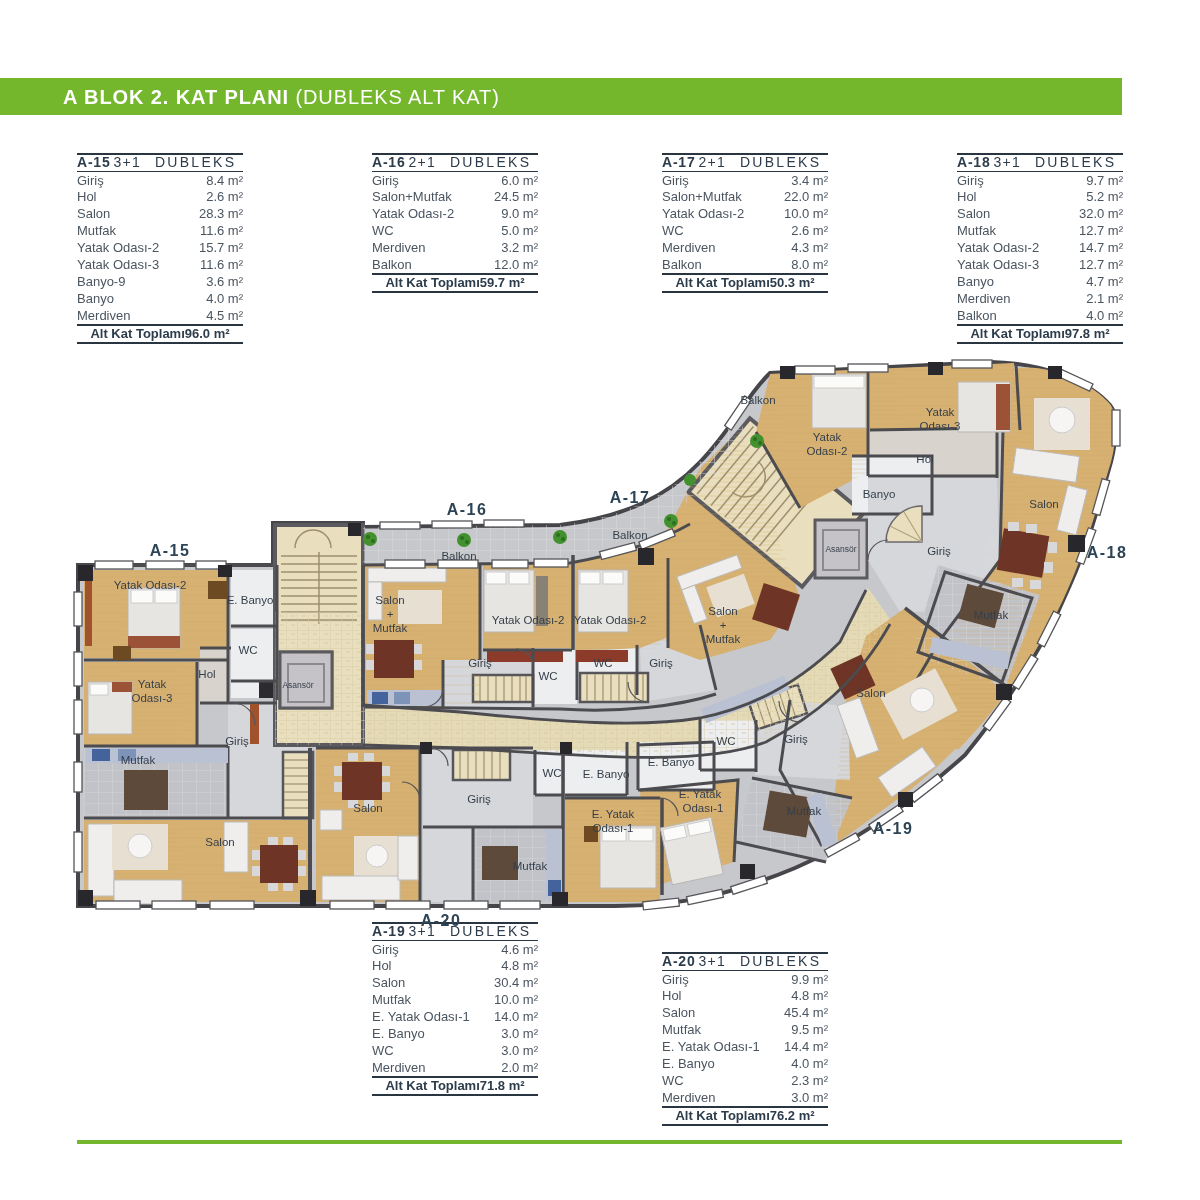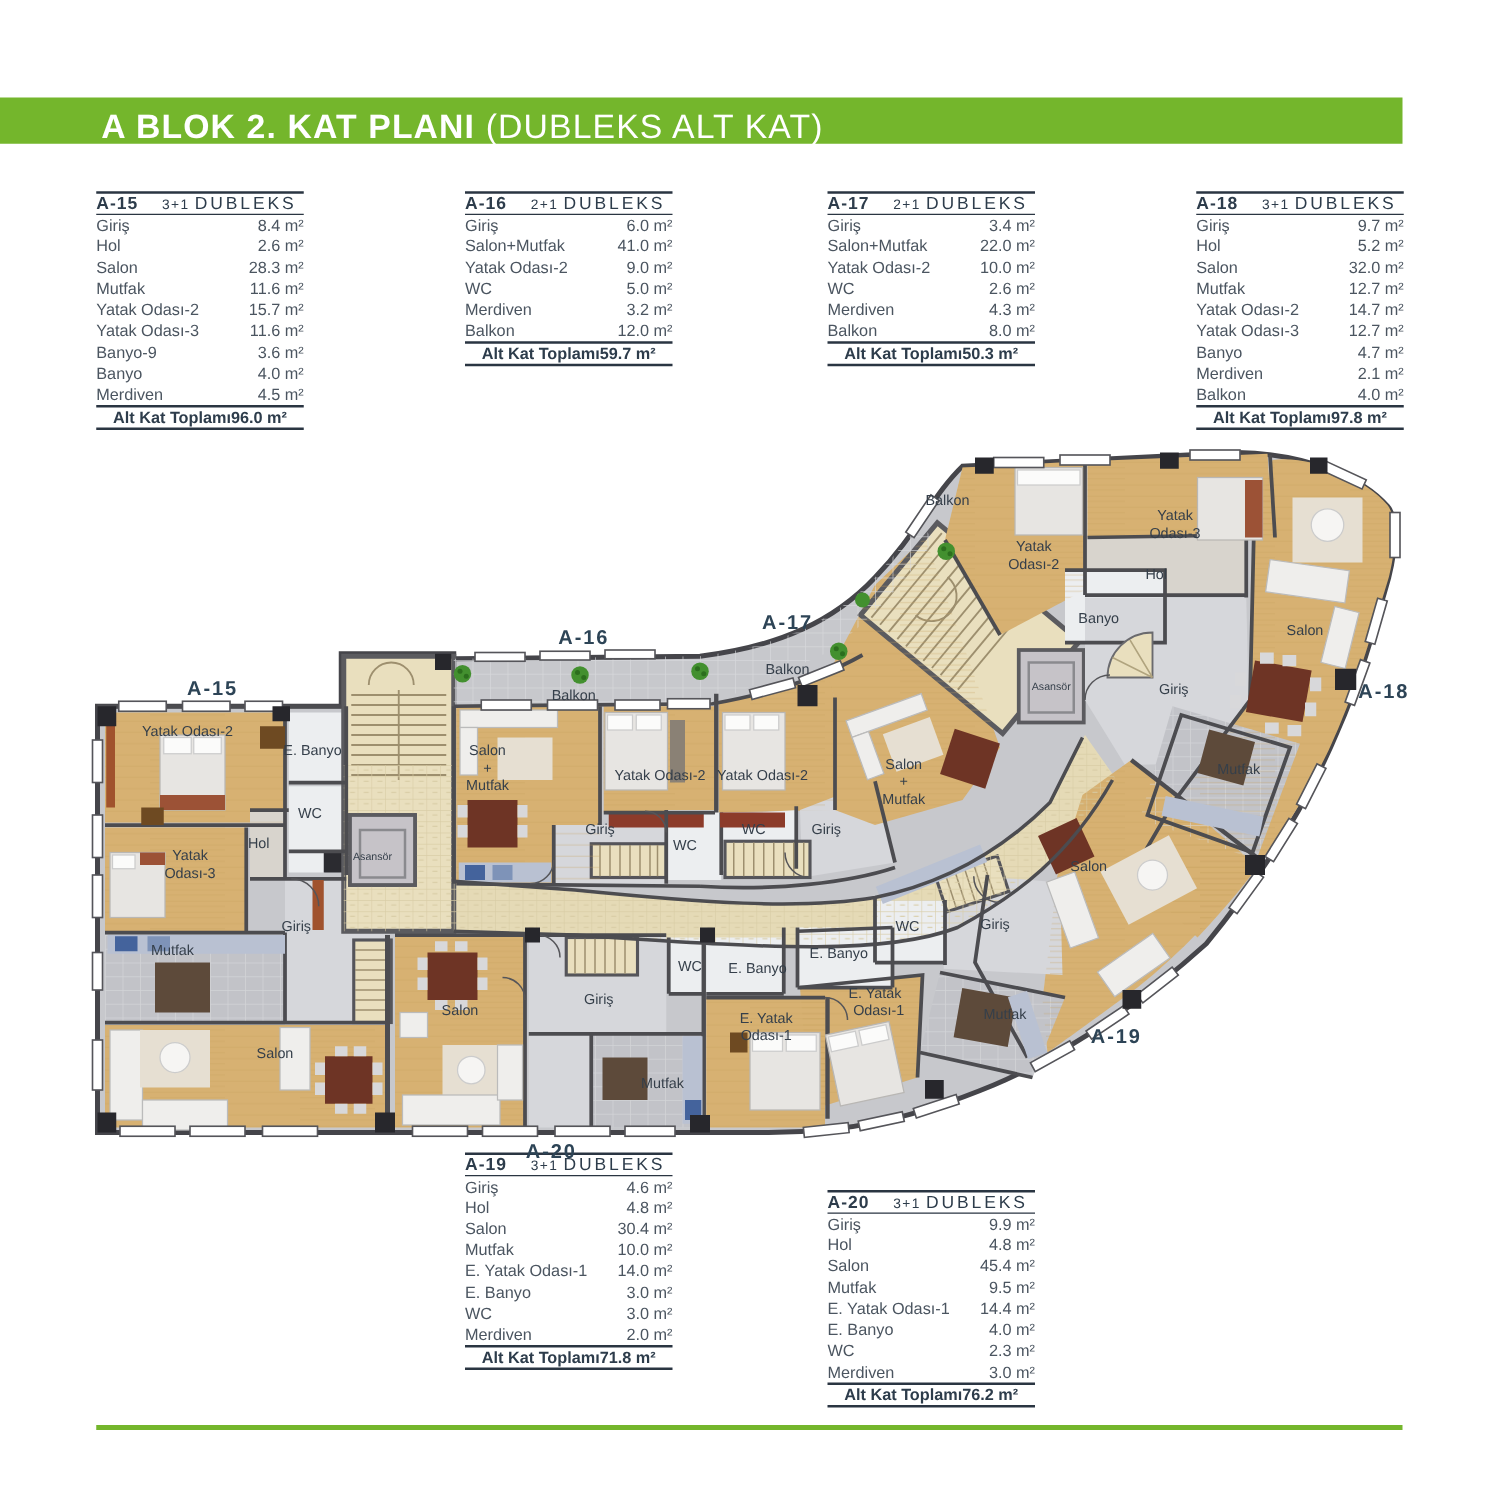--- a/index.html
+++ b/index.html
@@ -1,24 +1,24 @@
 <!DOCTYPE html>
 <html><head><meta charset="utf-8">
 <style>
 html,body{margin:0;padding:0}
 .page{position:relative;width:1200px;height:1200px;background:#fff;font-family:"Liberation Sans",sans-serif;overflow:hidden}
 .hdr{position:absolute;left:0;top:78px;width:1122px;height:37px;background:#74b62c;color:#fff}
-.hdr .t{position:absolute;left:81px;top:7.5px;font-size:27px;letter-spacing:.9px;white-space:nowrap}
+.hdr .t{position:absolute;left:63px;top:7.5px;font-size:20px;letter-spacing:.9px;white-space:nowrap}
 .hdr b{font-weight:bold}
 .bline{position:absolute;left:77px;top:1140px;width:1045px;height:4px;background:#74b62c}
 .tbl{position:absolute;width:166px;color:#4b5560;font-size:13px}
 .tbl .th{border-top:2.5px solid #2a3542;border-bottom:1.5px solid #2a3542;height:15.5px;line-height:15px;color:#2d3c4b;white-space:nowrap}
 .tbl .th b{font-size:14px;letter-spacing:.8px}
-.tbl .th .m{font-size:11px;letter-spacing:1.2px;margin-left:19px}
-.tbl .th .d{font-size:14px;letter-spacing:2.3px;margin-left:4px}
+.tbl .th .m{font-size:14px;letter-spacing:1.2px;margin-left:3px}
+.tbl .th .d{font-size:14px;letter-spacing:2.3px;margin-left:14px}
 .tbl .row{height:16.9px;line-height:17px;display:flex;justify-content:space-between}
 .tbl .tot{border-top:2px solid #2a3542;border-bottom:2.5px solid #2a3542;height:16.5px;line-height:16.5px;display:flex;justify-content:center;font-weight:bold;color:#2d3c4b}
 svg text{font-family:"Liberation Sans",sans-serif}
 </style></head>
 <body>
 <div class="page">
 <div class="hdr">
       <div class="t"><b>A BLOK 2. KAT PLANI</b> (DUBLEKS ALT KAT)</div>
     </div>
 
@@ -67,21 +67,21 @@
 </div>
 
 <div class="tbl" style="left:372px;top:153px">
 <div class="th"><b>A-16</b><span class="m">2+1</span><span class="d">DUBLEKS</span></div>
 <div class="row">
         <span>Giriş</span>
         <span>6.0 m²</span>
       </div>
 <div class="row">
         <span>Salon+Mutfak</span>
-        <span>41.0 m²</span>
+        <span>24.5 m²</span>
       </div>
 <div class="row">
         <span>Yatak Odası-2</span>
         <span>9.0 m²</span>
       </div>
 <div class="row">
         <span>WC</span>
         <span>5.0 m²</span>
       </div>
 <div class="row">

